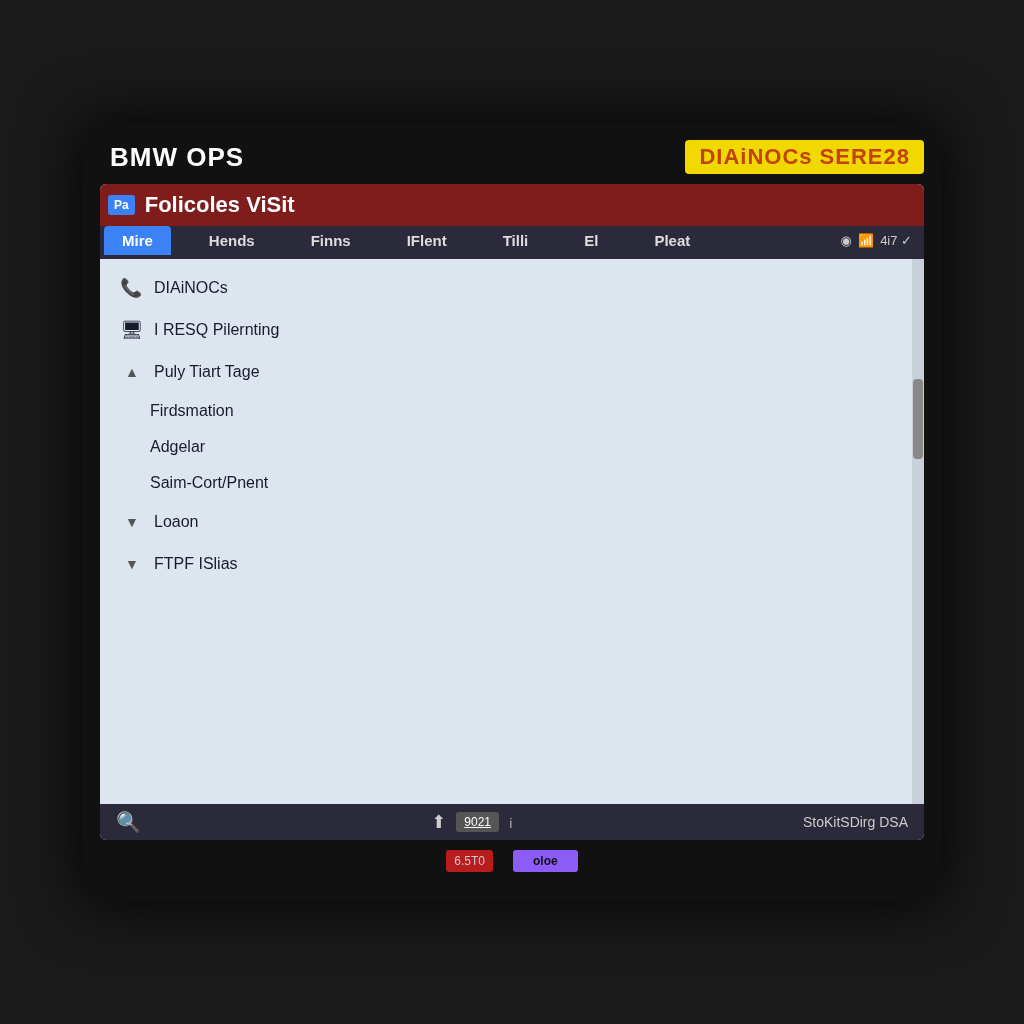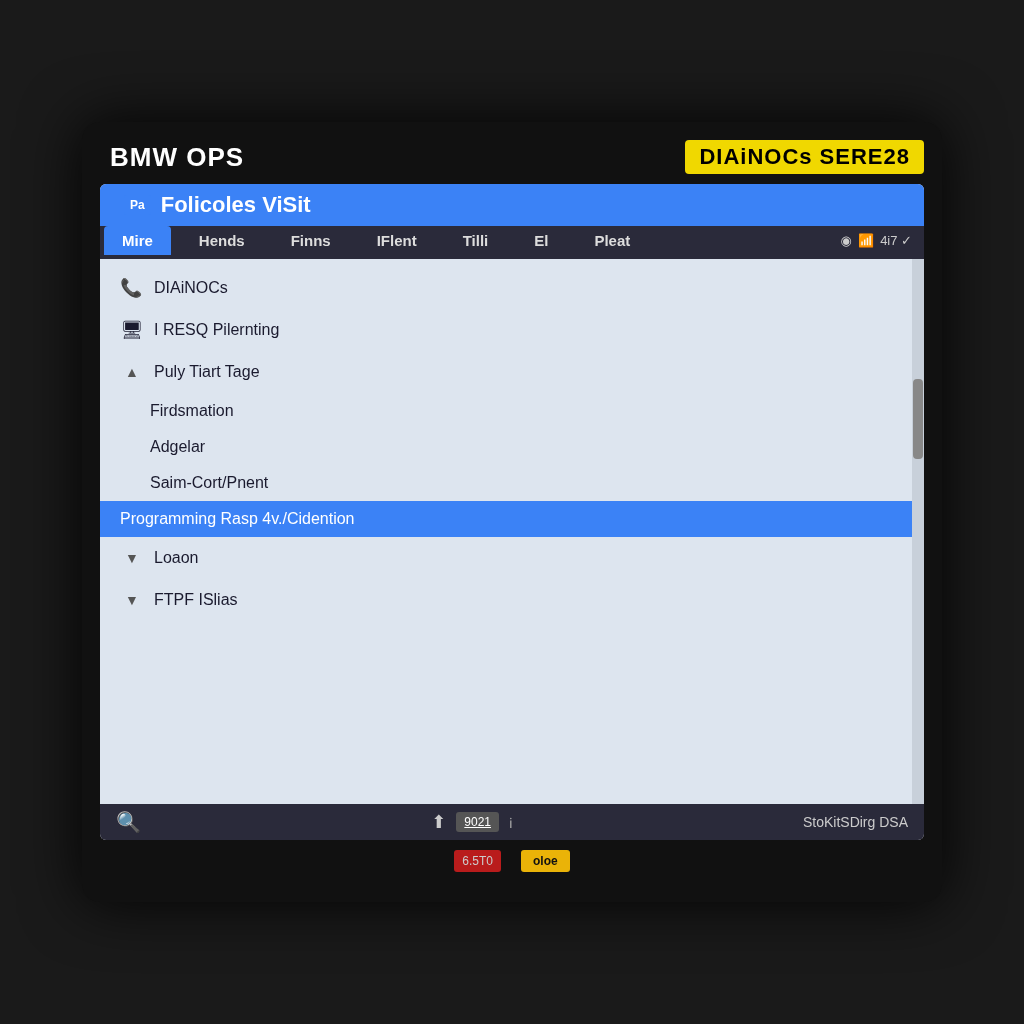--- a/index.html
+++ b/index.html
@@ -39,41 +39,41 @@
     .bmw-ops-label {
       color: #ffffff;
       font-size: 26px;
       font-weight: bold;
       letter-spacing: 1px;
       margin-left: 10px;
     }
 
     .diag-label {
       background: #f0d800;
-      color: #000000;
+      color: #c2410c;
       font-size: 22px;
       font-weight: bold;
       padding: 4px 14px;
       border-radius: 4px;
       letter-spacing: 1px;
     }
 
     .screen {
       width: 100%;
       flex: 1;
       background: #e8edf2;
       border-radius: 6px;
       overflow: hidden;
       display: flex;
       flex-direction: column;
     }
 
     .screen-header {
-      background: #3b82f6;
-      padding: 8px 24px;
+      background: #7f1d1d;
+      padding: 8px 8px;
       display: flex;
       align-items: center;
       gap: 10px;
     }
 
     .header-icon {
       background: #3b82f6;
       color: white;
       font-size: 12px;
       font-weight: bold;
@@ -85,21 +85,21 @@
       color: #ffffff;
       font-size: 22px;
       font-weight: bold;
     }
 
     .nav-tabs {
       background: #2a2a3a;
       display: flex;
       align-items: stretch;
       padding: 0 4px 4px 4px;
-      gap: 10px;
+      gap: 20px;
     }
 
     .nav-tab {
       padding: 6px 18px;
       font-size: 15px;
       font-weight: bold;
       color: #ccc;
       cursor: pointer;
       border-radius: 4px 4px 0 0;
       white-space: nowrap;
@@ -240,25 +240,25 @@
     .device-bottom {
       width: 100%;
       display: flex;
       justify-content: center;
       align-items: center;
       margin-top: 10px;
       gap: 20px;
     }
 
     .bottom-btn {
-      background: #eab308;
+      background: #8b5cf6;
       color: #111;
       font-size: 12px;
       font-weight: bold;
-      padding: 4px 12px;
+      padding: 4px 20px;
       border-radius: 3px;
     }
 
     .bottom-btn2 {
       background: #b91c1c;
       color: #ccc;
       font-size: 12px;
       padding: 4px 8px;
       border-radius: 3px;
     }
@@ -321,23 +321,20 @@
           </div>
 
           <div class="menu-item indent">
             <span>Adgelar</span>
           </div>
 
           <div class="menu-item indent">
             <span>Saim-Cort/Pnent</span>
           </div>
 
-          <div class="menu-item selected">
-            <span>Programming Rasp 4v./Cidention</span>
-          </div>
 
           <div class="menu-item">
             <span class="item-icon arrow-icon">▼</span>
             <span>Loaon</span>
           </div>
 
           <div class="menu-item">
             <span class="item-icon arrow-icon">▼</span>
             <span>FTPF ISlias</span>
           </div>

